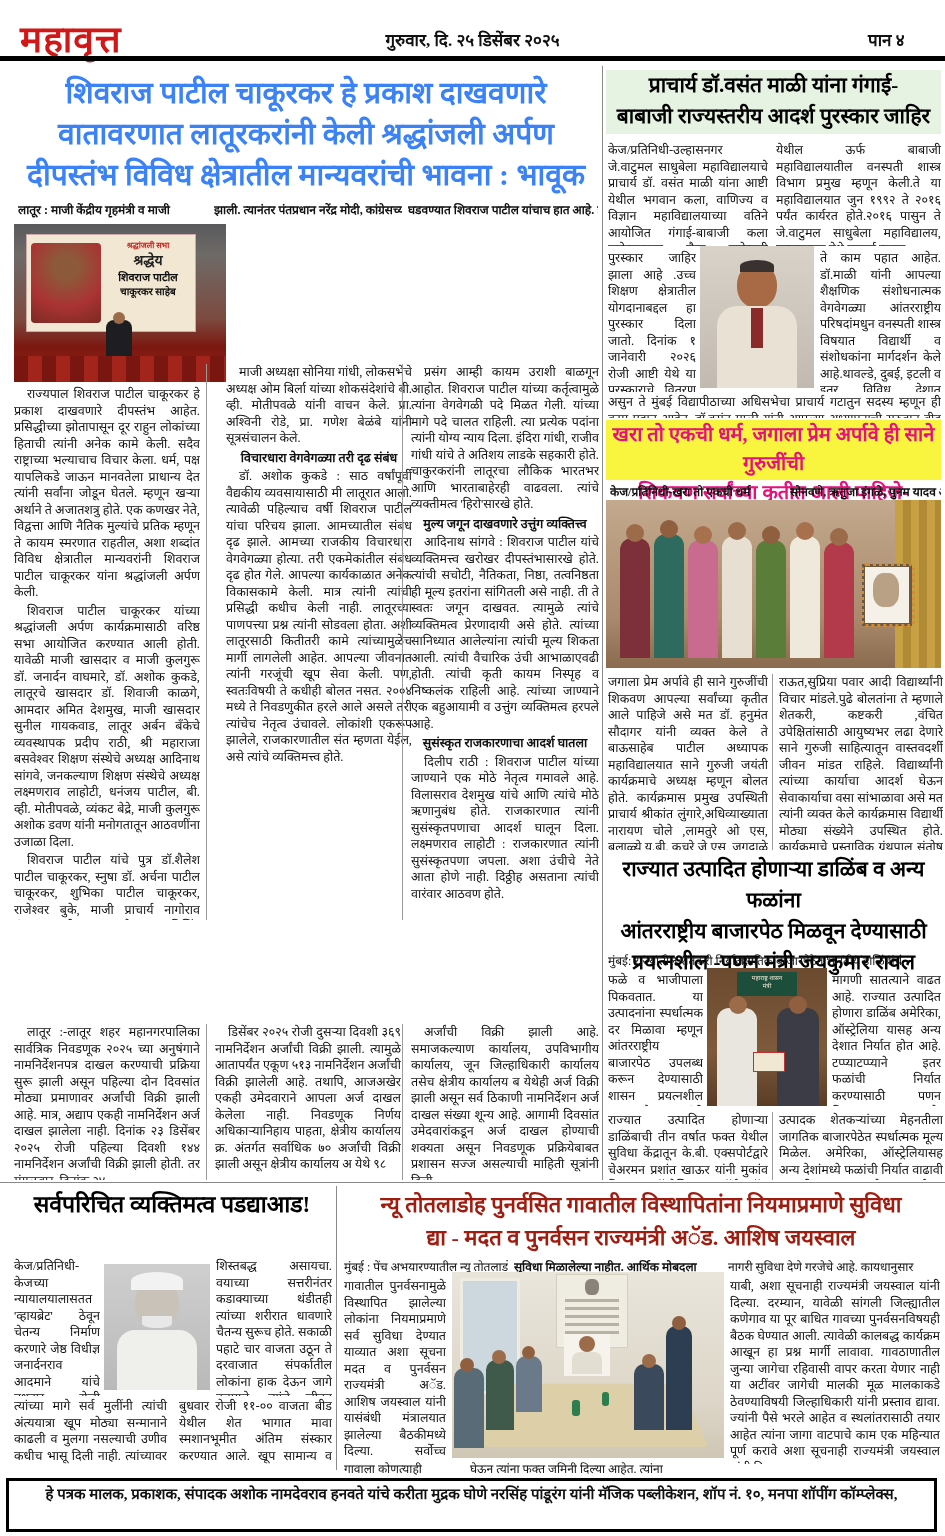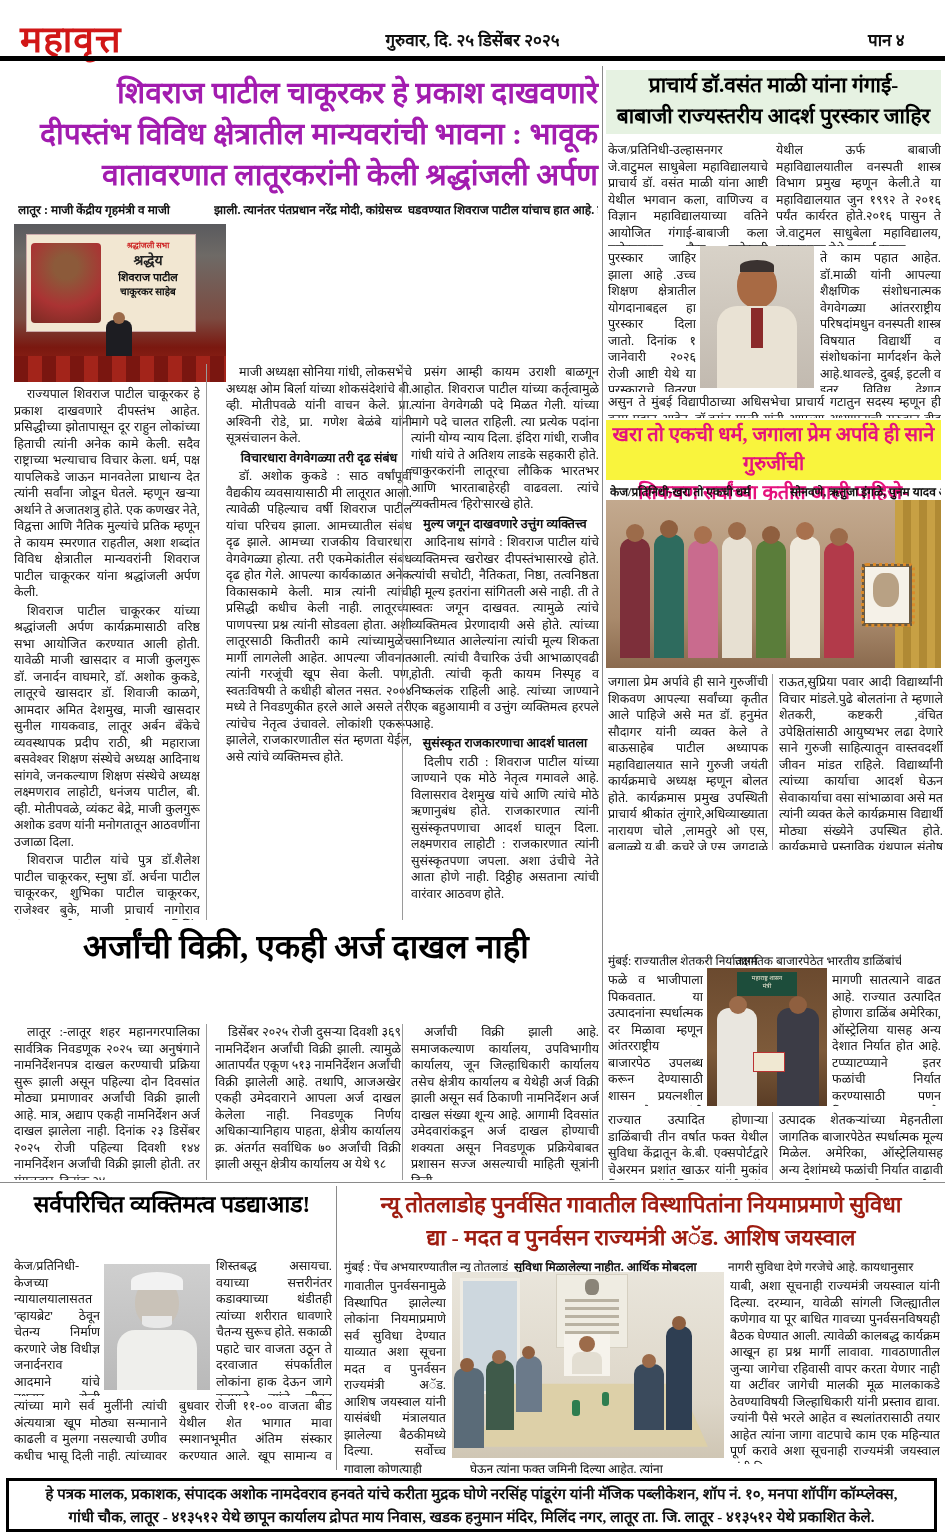--- a/index.html
+++ b/index.html
@@ -7,21 +7,21 @@
         font-family:"Liberation Serif",serif;color:#111;}
   .abs{position:absolute;}
   .body{font-size:12.5px;line-height:16.5px;text-align:justify;overflow:hidden;}
   .body p{margin:0 0 2px 0;text-indent:13px;}
   .sub{font-weight:bold;text-align:center;text-indent:0 !important;margin:3px 0 2px 0 !important;}
   .cap{font-size:12px;font-weight:bold;white-space:nowrap;overflow:hidden;}
   .colrule{border-left:1px solid #9a9a9a;}
   .vline{width:1px;background:#8a8a8a;}
   .hline{height:1px;background:#8a8a8a;}
   .photo{overflow:hidden;position:absolute;background:#cccccc;}
-  .hl-red{color:#a21caf;font-weight:bold;text-align:right;}
+  .hl-red{color:#3b82f6;font-weight:bold;text-align:center;}
   .hl-blk{color:#000;font-weight:bold;text-align:center;}
   .hl-pink{font-weight:bold;text-align:center;}
   .hl-maroon{font-weight:bold;text-align:center;}
   .center{text-align:center;}
 </style>
 </head>
 <body>
 
 <div class="page">
 
@@ -29,22 +29,22 @@
   <div class="abs center" style="left:300px;top:28px;width:345px;font-size:17px;font-weight:bold;">गुरुवार, दि. २५ डिसेंबर २०२५</div>
   <div class="abs" style="left:868px;top:28px;width:70px;font-size:17px;font-weight:bold;">पान ४</div>
   <div class="abs" style="left:0;top:56px;width:945px;height:5px;background:#000;"></div>
 
   <div class="abs vline" style="left:602px;top:66px;height:1114px;"></div>
   <div class="abs hline" style="left:0;top:1182px;width:945px;"></div>
   <div class="abs vline" style="left:336px;top:1186px;height:284px;"></div>
 
   <div class="abs hl-red" style="left:14px;top:72px;width:584px;font-size:30px;line-height:41px;">
     <div>शिवराज पाटील चाकूरकर हे प्रकाश दाखवणारे</div>
+    <div>वातावरणात लातूरकरांनी केली श्रद्धांजली अर्पण</div>
     <div>दीपस्तंभ विविध क्षेत्रातील मान्यवरांची भावना : भावूक</div>
-    <div>वातावरणात लातूरकरांनी केली श्रद्धांजली अर्पण</div>
   </div>
   <div class="abs cap" style="left:18px;top:201px;width:188px;">लातूर  : माजी केंद्रीय गृहमंत्री व माजी</div>
   <div class="abs cap" style="left:214px;top:201px;width:188px;">झाली. त्यानंतर पंतप्रधान नरेंद्र मोदी, कांग्रेसच्या</div>
   <div class="abs cap" style="left:408px;top:201px;width:190px;">घडवण्यात शिवराज पाटील यांचाच हात आहे. हा</div>
 
   <div class="photo" style="left:14px;top:224px;width:212px;height:158px;background:linear-gradient(#5a5a5e,#6e6a66 20%,#7c4a40 60%,#7a1810 78%,#9c2a1a);">
     <div style="position:absolute;left:12px;top:10px;width:168px;height:96px;background:#f2e7d2;border:1px solid #caa;">
       <div style="position:absolute;left:4px;top:8px;width:70px;height:80px;background:radial-gradient(circle at 50% 30%,#8c5a3a 18%,#a33 60%,#7a2a22);border-radius:4px;"></div>
       <div style="position:absolute;left:78px;top:4px;width:86px;text-align:center;">
         <div style="font-size:8px;color:#c22;font-weight:bold;">श्रद्धांजली सभा</div>
@@ -71,21 +71,20 @@
   </div>
   <div class="abs body colrule" style="left:402px;top:364px;width:188px;height:556px;padding-left:8px;">
     <p>प्रसंग आम्ही कायम उराशी बाळगून आहोत. शिवराज पाटील यांच्या कर्तृत्वामुळे त्यांना वेगवेगळी पदे मिळत गेली. यांच्या मागे पदे चालत राहिली. त्या प्रत्येक पदांना त्यांनी योग्य न्याय दिला. इंदिरा गांधी, राजीव गांधी यांचे ते अतिशय लाडके सहकारी होते. चाकुरकरांनी लातूरचा लौकिक भारतभर आणि भारताबाहेरही वाढवला. त्यांचे व्यक्तीमत्व 'हिरो'सारखे होते.</p>
     <p class="sub">मुल्य जगून दाखवणारे उत्तुंग व्यक्तित्त्व</p>
     <p>आदिनाथ सांगवे : शिवराज पाटील यांचे व्यक्तिमत्त्व खरोखर दीपस्तंभासारखे होते. त्यांची सचोटी, नैतिकता, निष्ठा, तत्वनिष्ठता ही मूल्य इतरांना सांगितली असे नाही. ती ते स्वतः जगून दाखवत. त्यामुळे त्यांचे व्यक्तिमत्व प्रेरणादायी असे होते. त्यांच्या सानिध्यात आलेल्यांना त्यांची मूल्य शिकता आली. त्यांची वैचारिक उंची आभाळाएवढी होती. त्यांची कृती कायम निस्पृह व निष्कलंक राहिली आहे. त्यांच्या जाण्याने एक बहुआयामी व उत्तुंग व्यक्तिमत्व हरपले आहे.</p>
     <p class="sub">सुसंस्कृत राजकारणाचा आदर्श घातला</p>
     <p>दिलीप राठी : शिवराज पाटील यांच्या जाण्याने एक मोठे नेतृत्व गमावले आहे. विलासराव देशमुख यांचे आणि त्यांचे मोठे ऋणानुबंध होते. राजकारणात त्यांनी सुसंस्कृतपणाचा आदर्श घालून दिला. लक्ष्मणराव लाहोटी : राजकारणात त्यांनी सुसंस्कृतपणा जपला. अशा उंचीचे नेते आता होणे नाही. दिठ्ठीह असताना त्यांची वारंवार आठवण होते.</p>
   </div>
 
   <div class="abs hl-blk" style="left:14px;top:924px;width:584px;font-size:33px;line-height:46px;">
-    <div>अर्जांची विक्री, एकही अर्ज दाखल नाही</div>
   </div>
   <div class="abs body" style="left:14px;top:1024px;width:186px;height:156px;">
       <p>लातूर :-लातूर शहर महानगरपालिका सार्वत्रिक निवडणूक २०२५ च्या अनुषंगाने नामनिर्देशनपत्र दाखल करण्याची प्रक्रिया सुरू झाली असून पहिल्या दोन दिवसांत मोठ्या प्रमाणावर अर्जांची विक्री झाली आहे. मात्र, अद्याप एकही नामनिर्देशन अर्ज दाखल झालेला नाही. दिनांक २३ डिसेंबर २०२५ रोजी पहिल्या दिवशी १४४ नामनिर्देशन अर्जांची विक्री झाली होती. तर मंगळवार, दिनांक २४</p>
     </div>
   <div class="abs body colrule" style="left:206px;top:1024px;width:186px;height:156px;padding-left:8px;">
       <p>डिसेंबर २०२५ रोजी दुसऱ्या दिवशी ३६९ नामनिर्देशन अर्जांची विक्री झाली. त्यामुळे आतापर्यंत एकूण ५१३ नामनिर्देशन अर्जांची विक्री झालेली आहे. तथापि, आजअखेर एकही उमेदवाराने आपला अर्ज दाखल केलेला नाही. निवडणूक निर्णय अधिकाऱ्यानिहाय पाहता, क्षेत्रीय कार्यालय क्र. अंतर्गत सर्वाधिक ७० अर्जांची विक्री झाली असून क्षेत्रीय कार्यालय अ येथे ९८</p>
     </div>
   <div class="abs body colrule" style="left:402px;top:1024px;width:188px;height:156px;padding-left:8px;">
       <p>अर्जांची विक्री झाली आहे. समाजकल्याण कार्यालय, उपविभागीय कार्यालय, जून जिल्हाधिकारी कार्यालय तसेच क्षेत्रीय कार्यालय ब येथेही अर्ज विक्री झाली असून सर्व ठिकाणी नामनिर्देशन अर्ज दाखल संख्या शून्य आहे. आगामी दिवसांत उमेदवारांकडून अर्ज दाखल होण्याची शक्यता असून निवडणूक प्रक्रियेबाबत प्रशासन सज्ज असल्याची माहिती सूत्रांनी दिली.</p>
     </div>
@@ -145,20 +144,25 @@
       <div style="position:absolute;left:-4px;top:-4px;width:48px;height:58px;border:3px dotted #d98a2a;border-radius:6px;"></div>
     </div>
   </div>
   <div class="abs body" style="left:608px;top:674px;width:160px;height:176px;">
       <p style="text-indent:0;">जगाला प्रेम अर्पावे ही साने गुरुजींची शिकवण आपल्या सर्वांच्या कृतीत आले पाहिजे असे मत डॉ. हनुमंत सौदागर यांनी व्यक्त केले ते बाऊसाहेब पाटील अध्यापक महाविद्यालयात साने गुरुजी जयंती कार्यक्रमाचे अध्यक्ष म्हणून बोलत होते. कार्यक्रमास प्रमुख उपस्थिती प्राचार्य श्रीकांत लुंगारे,अधिव्याख्याता नारायण चोले ,लामतुरे ओ एस, बलाळ्ये यु.बी.,कचरे जे एस, जगदाळे एम. एच.,वामन चिगुरे,मुजित नाईकवाडे, सतीश नेहरकर आदी उपस्थित होतेछात्र अध्यापक सोनम तिरुरे यांनी मानले.</p>
     </div>
   <div class="abs body colrule" style="left:772px;top:674px;width:164px;height:176px;padding-left:6px;">
       <p style="text-indent:0;">राऊत,सुप्रिया पवार आदी विद्यार्थ्यांनी विचार मांडले.पुढे बोलतांना ते म्हणाले शेतकरी, कष्टकरी ,वंचित उपेक्षितांसाठी आयुष्यभर लढा देणारे साने गुरुजी साहित्यातून वास्तवदर्शी जीवन मांडत राहिले. विद्यार्थ्यांनी त्यांच्या कार्याचा आदर्श घेऊन सेवाकार्याचा वसा सांभाळावा असे मत त्यांनी व्यक्त केले कार्यक्रमास विद्यार्थी मोठ्या संख्येने उपस्थित होते. कार्यक्रमाचे प्रस्ताविक  ग्रंथपाल संतोष कुमार साळवी यांनी केले तर आभार रमेश तिरुरे यांनी मानले.</p>
     </div>
 
+  <div class="abs hl-blk" style="left:606px;top:854px;width:335px;font-size:21px;line-height:31px;">
+    <div>राज्यात उत्पादित होणाऱ्या डाळिंब व अन्य फळांना</div>
+    <div>आंतरराष्ट्रीय बाजारपेठ मिळवून देण्यासाठी</div>
+    <div>प्रयत्नशील -पणन मंत्री जयकुमार रावल</div>
+  </div>
   <div class="abs cap" style="left:608px;top:952px;width:160px;font-weight:normal;">मुंबई:  राज्यातील  शेतकरी  निर्यातक्षम</div>
   <div class="abs cap" style="left:735px;top:952px;width:166px;font-weight:normal;">जागतिक बाजारपेठेत भारतीय डाळिंबांची</div>
   <div class="abs body" style="left:608px;top:972px;width:95px;height:134px;">
       <p style="text-indent:0;">फळे व भाजीपाला पिकवतात. या उत्पादनांना स्पर्धात्मक दर मिळावा म्हणून आंतरराष्ट्रीय बाजारपेठ उपलब्ध करून देण्यासाठी शासन प्रयत्नशील असल्याचे पणन मंत्री जयकुमार रावल यांनी सांगितले.</p>
     </div>
 
   <div class="photo" style="left:707px;top:968px;width:120px;height:138px;background:linear-gradient(#6b4a2f,#7d5a3a 60%,#5a3d26);">
     <div style="position:absolute;left:30px;top:4px;width:60px;height:22px;background:#1d4d3b;color:#f2ecd8;font-size:6px;text-align:center;line-height:8px;padding-top:2px;">
       <div>महाराष्ट्र शासन</div>
       <div>मंत्री</div>
@@ -235,16 +239,15 @@
     <div style="position:absolute;left:150px;top:120px;width:7px;height:14px;background:#2e7d4f;border-radius:3px;"></div>
   </div>
   <div class="abs body" style="left:730px;top:1278px;width:210px;height:186px;">
       <p style="text-indent:0;">याबी, अशा सूचनाही राज्यमंत्री जयस्वाल यांनी दिल्या. दरम्यान, यावेळी सांगली जिल्ह्यातील कणेगाव या पूर बाधित गावच्या पुनर्वसनविषयही बैठक घेण्यात आली. त्यावेळी कालबद्ध कार्यक्रम आखून हा प्रश्न मार्गी लावावा. गावठाणातील  जुन्या जागेचा  रहिवासी वापर करता येणार नाही या अटींवर जागेची मालकी मूळ मालकाकडे ठेवण्याविषयी जिल्हाधिकारी यांनी प्रस्ताव द्यावा. ज्यांनी पैसे भरले आहेत व स्थलांतरासाठी तयार आहेत त्यांना जागा वाटपाचे काम एक महिन्यात पूर्ण करावे अशा सूचनाही राज्यमंत्री जयस्वाल यांनी दिल्या.</p>
     </div>
   <div class="abs cap" style="left:344px;top:1460px;width:104px;font-weight:normal;">गावाला कोणत्याही</div>
   <div class="abs cap" style="left:470px;top:1460px;width:254px;font-weight:normal;">घेऊन त्यांना फक्त जमिनी दिल्या आहेत. त्यांना</div>
 
   <div class="abs center" style="left:6px;top:1478px;width:925px;height:46px;border:3px solid #000;font-size:15px;line-height:23px;font-weight:bold;padding-top:2px;">
     <div>हे पत्रक मालक, प्रकाशक, संपादक अशोक नामदेवराव हनवते यांचे करीता मुद्रक घोणे नरसिंह पांडूरंग यांनी मॅजिक पब्लीकेशन, शॉप नं. १०, मनपा शॉपींग कॉम्प्लेक्स,</div>
-    <div>गांधी चौक, लातूर - ४१३५१२ येथे छापून कार्यालय द्रोपत माय निवास, खडक हनुमान मंदिर, मिलिंद नगर, लातूर ता. जि. लातूर - ४१३५१२ येथे प्रकाशित केले.</div>
   </div>
 
 </div>
 
 </body></html>

